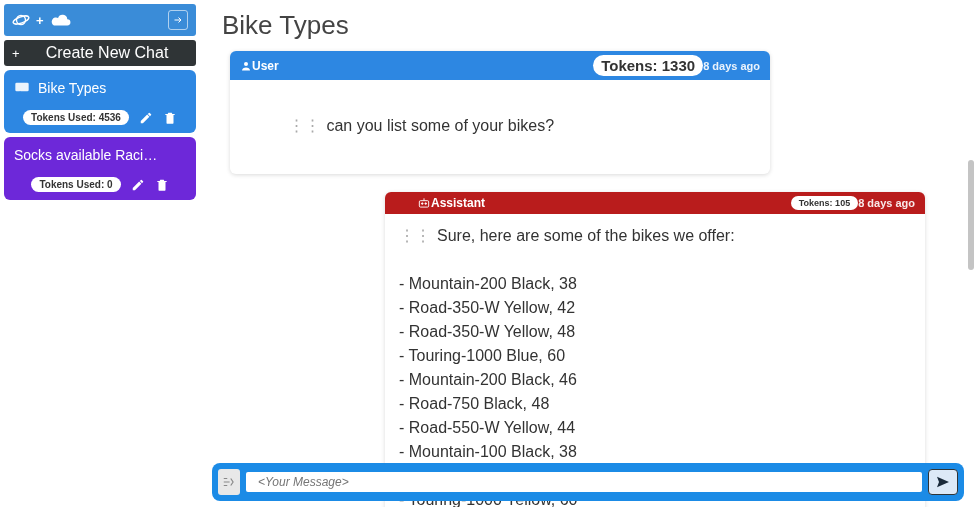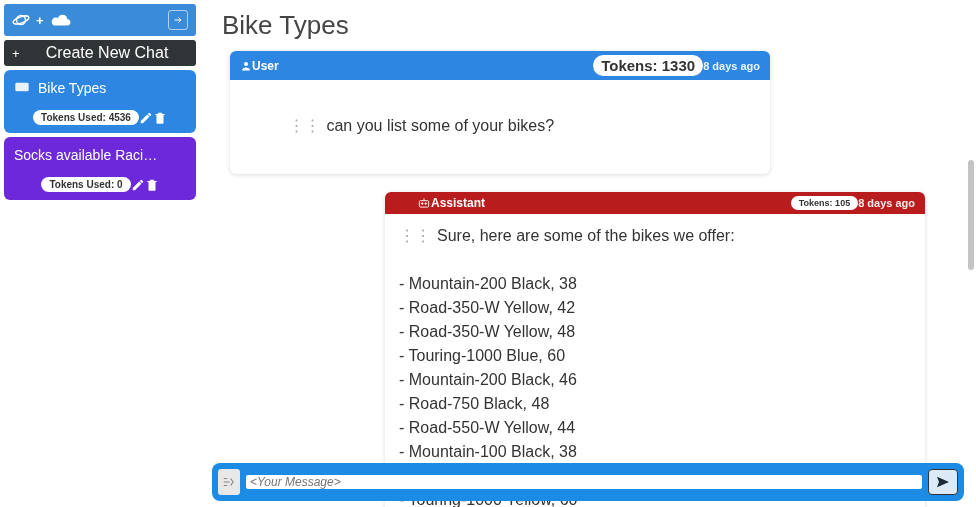--- a/index.html
+++ b/index.html
@@ -11,21 +11,21 @@
   .top-icons .plus { color: #fff; font-weight: bold; }
   .top-icons .arrow-box { margin-left: auto; width: 20px; height: 20px; border: 1px solid rgba(255,255,255,.6); display: flex; align-items: center; justify-content: center; border-radius: 3px; }
   .new-chat { background: #2f3436; color: #fff; display: flex; align-items: center; border-radius: 3px; padding: 4px 8px; cursor: pointer; }
   .new-chat .plus { width: 14px; text-align: left; }
   .new-chat .label { flex: 1; text-align: center; font-size: 16px; }
   .chat-card { border-radius: 6px; padding: 10px 10px 8px 10px; color: #fff; }
   .chat-card.active { background: #2d87e2; }
   .chat-card.inactive { background: #6d28d9; }
   .chat-card .title-row { display: flex; align-items: center; gap: 8px; font-size: 14px; }
   .chat-card .title-row .chat-icon { opacity: .9; }
-  .chat-card .meta-row { display: flex; align-items: center; justify-content: center; margin-top: 14px; }
+  .chat-card .meta-row { display: flex; align-items: center; justify-content: center; gap: 10px; margin-top: 14px; }
   .pill { background: #fff; color: #333; font-size: 10px; font-weight: 700; padding: 2px 8px; border-radius: 999px; }
   .iconbtn { color: #fff; cursor: pointer; }
   .main { flex: 1; display: flex; flex-direction: column; position: relative; }
   .page-title { font-size: 26px; font-weight: 400; color: #444; padding: 10px 20px 4px 22px; }
   .messages { flex: 1; overflow-y: auto; padding: 6px 18px 60px 30px; }
   .msg-card { background: #fff; border-radius: 6px; box-shadow: 0 1px 4px rgba(0,0,0,.15); margin-bottom: 18px; }
   .user-card { width: 540px; }
   .assistant-card { margin-left: 155px; width: 540px; }
   .msg-head { display: flex; align-items: center; padding: 4px 10px; color: #fff; font-size: 12px; font-weight: 600; border-radius: 6px 6px 0 0; }
   .msg-head.user { background: #2d87e2; }
@@ -34,21 +34,21 @@
   .msg-head .when { font-size: 11px; font-weight: 700; opacity: .9; }
   .msg-body { padding: 10px 14px 12px 14px; font-size: 16px; color: #333; line-height: 1.5; white-space: pre-wrap; }
   .msg-body .drag { display: inline-block; color: #aaa; margin-right: 6px; vertical-align: top; }
   .actions { display: flex; gap: 22px; padding: 4px 14px 12px 14px; font-size: 12px; }
   .act { display: flex; align-items: center; gap: 4px; text-decoration: underline; cursor: pointer; }
   .act.like { color: #37b24b; }
   .act.dislike { color: #e6405f; }
   .act.viewp { color: #37b24b; }
   .composer-wrap { position: absolute; left: 12px; right: 12px; bottom: 6px; background: #1b8be6; padding: 6px; border-radius: 8px; display: flex; align-items: center; gap: 6px; }
   .composer-left { width: 22px; height: 26px; background: #e8e8e8; border-radius: 3px; display: flex; align-items: center; justify-content: center; }
-  .composer-input { flex: 1; height: 14px; border: none; outline: none; padding: 4px 4px; font-size: 12px; font-style: italic; color: #666; border-radius: 2px; }
+  .composer-input { flex: 1; height: 20px; border: none; outline: none; padding: 4px 12px; font-size: 12px; font-style: italic; color: #666; border-radius: 2px; }
   .composer-send { width: 30px; height: 26px; background: #dce9f7; border: 1px solid #2f3436; border-radius: 4px; display: flex; align-items: center; justify-content: center; cursor: pointer; }
   .scroll-track { position: absolute; top: 50px; right: 2px; bottom: 50px; width: 8px; }
   .scroll-thumb { position: absolute; right: 0; width: 6px; background: #c4c4c4; border-radius: 3px; }
   svg { display: block; }
 </style>
 </head>
 <body>
 
 <div class="app">
 

